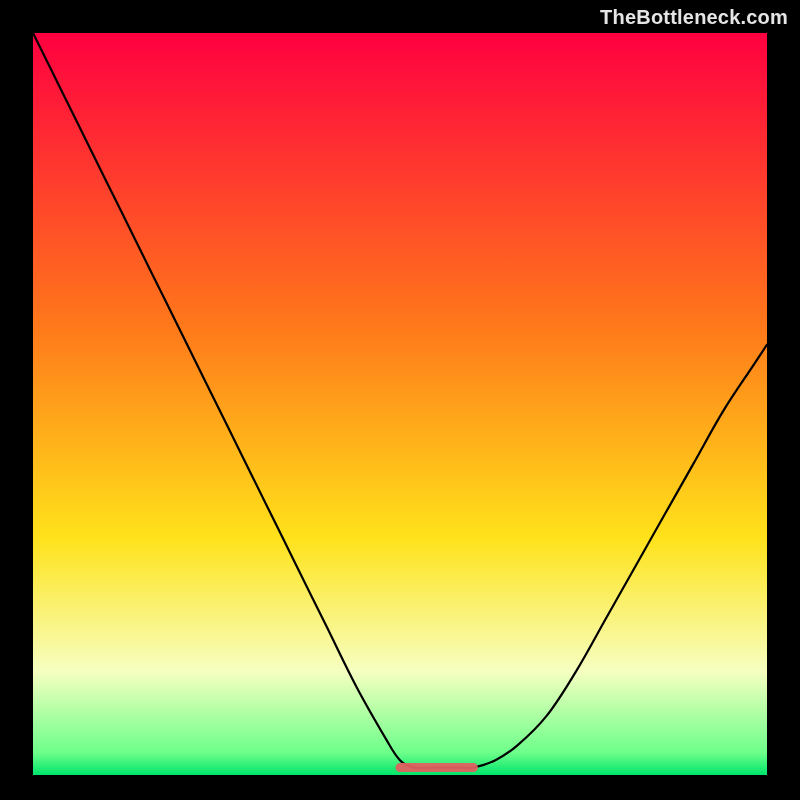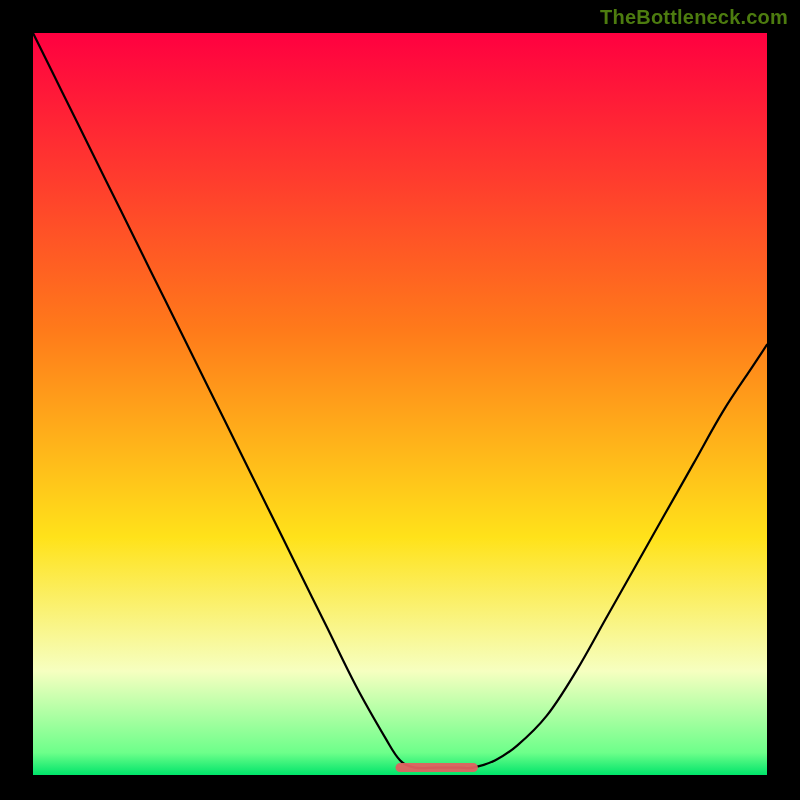--- a/index.html
+++ b/index.html
@@ -14,21 +14,21 @@
   .stage {
     position: relative;
     width: 800px;
     height: 800px;
     background: #000;
   }
   .watermark {
     position: absolute;
     top: 6px;
     right: 12px;
-    color: #4d7c0f;
+    color: #e5e5e5;
     font-size: 20px;
     font-weight: bold;
     letter-spacing: 0.2px;
     z-index: 10;
     user-select: none;
   }
   svg.plot {
     position: absolute;
     inset: 0;
     width: 800px;

